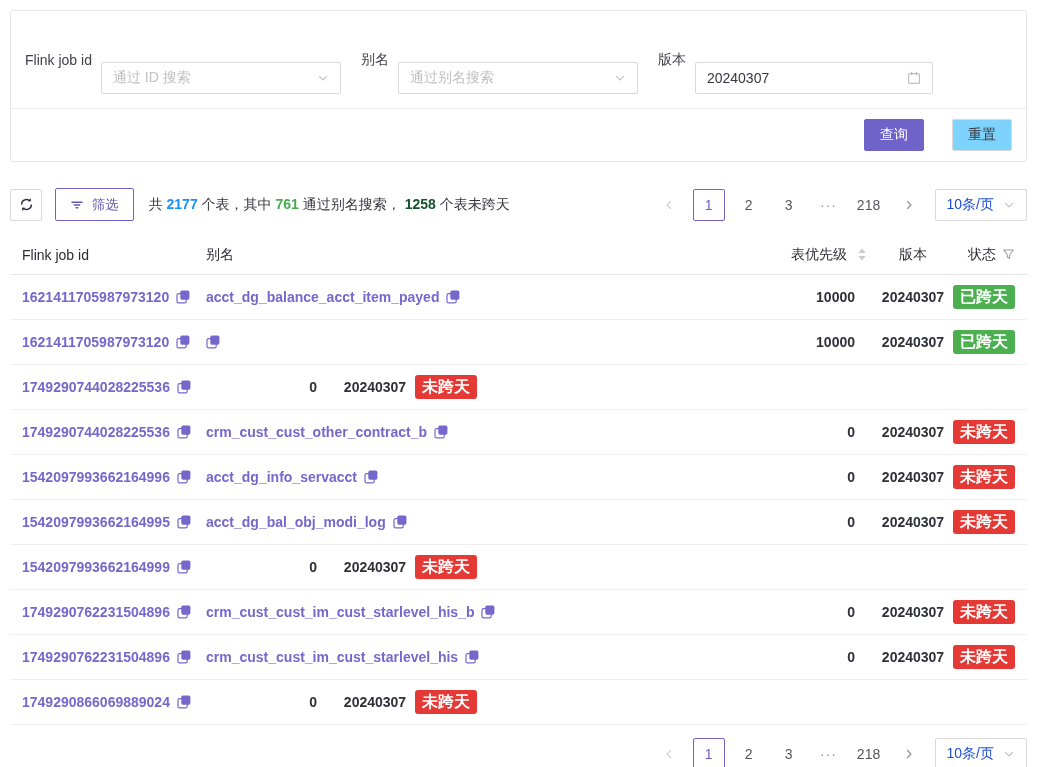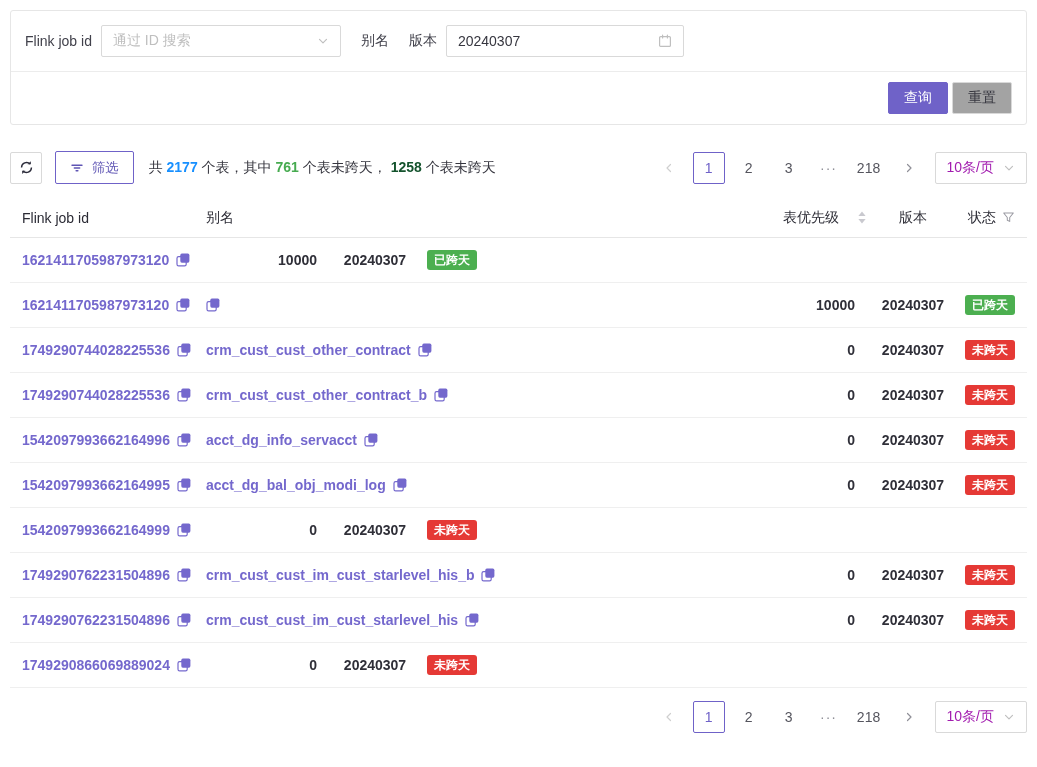--- a/index.html
+++ b/index.html
@@ -12,30 +12,30 @@
   .page { padding:10px 10px 0 10px; }
 
   
   .filter-card { border:1px solid #e6e6e6; border-radius:3px; background:#fff; }
   .card-title { padding:9px 14px; font-size:13px; color:#36363f; border-bottom:1px solid #ececec; }
   .filter-row { display:flex; align-items:center; padding:14px; border-bottom:1px solid #ececec; }
   .field-label { color:#41414b; white-space:nowrap; }
   .ml8 { margin-left:9px; } .ml20 { margin-left:20px; }
   .select-box, .date-box {
     height:32px; border:1px solid #d9d9d9; border-radius:2px; background:#fff;
-    display:flex; align-items:center; justify-content:space-between; padding:0 11px;
+    display:flex; align-items:center; justify-content:space-between; padding:0 11px;margin-top:37px;
   }
   .select-box { width:240px; }
   .date-box { width:238px; }
   .placeholder { color:#bfbfbf; }
   .icon-grey { color:#bfbfbf; display:flex; align-items:center; }
-  .actions-row { display:flex; justify-content:flex-end; align-items:center; gap:4px; padding:10px 14px; }
+  .actions-row { display:flex; justify-content:flex-end; align-items:center; gap:28px; padding:10px 14px; }
   .btn { height:32px; padding:0 15px; border-radius:2px; font-size:14px; display:flex; align-items:center; cursor:pointer; }
   .btn-primary { background:#6f62c8; border:1px solid #6f62c8; color:#fff; }
-  .btn-default { background:#a3a3a3; border:1px solid #d9d9d9; color:#36363f; }
+  .btn-default { background:#7dd3fc; border:1px solid #d9d9d9; color:#36363f; }
 
   
   .toolbar { margin-top:26px; display:flex; align-items:center; }
   .icon-btn { width:32px; height:32px; border:1px solid #d9d9d9; border-radius:2px; background:#fff;
               display:flex; align-items:center; justify-content:center; color:#2b2b3a; cursor:pointer; }
   .filter-btn { margin-left:13px; height:33px; padding:0 14px; border:1px solid #6f62c8; border-radius:2px;
                 background:#fff; color:#5f55b4; display:flex; align-items:center; gap:8px; cursor:pointer; }
   .summary { margin-left:15px; color:#36363f; white-space:nowrap; }
   .summary .num { font-weight:700; }
   .toolbar-right { margin-left:auto; display:flex; align-items:center; }
@@ -43,37 +43,37 @@
   
   .pagination { display:flex; align-items:center; }
   .page-item { min-width:32px; height:32px; margin-left:8px; padding:0 4px; border-radius:2px;
                display:flex; align-items:center; justify-content:center; color:#55555e; cursor:pointer; }
   .page-item:first-child { margin-left:0; }
   .page-item.active { border:1px solid #6f62c8; color:#6f62c8; }
   .arrow-prev { color:#cfcfcf; }
   .arrow-next { color:#8f8f97; }
   .page-ellipsis { color:#8f8f97; letter-spacing:1px; }
   .page-size { margin-left:10px; height:32px; padding:0 11px; border:1px solid #d9d9d9; border-radius:2px;
-               background:#fff; display:flex; align-items:center; gap:9px; color:#a21caf; cursor:pointer;text-align:center; }
+               background:#fff; display:flex; align-items:center; gap:9px; color:#1d4ed8; cursor:pointer;text-align:center; }
 
   
   .table { margin-top:14px; }
   .t-head { display:flex; align-items:center; height:40px; border-bottom:1px solid #e6e6e6;
             font-weight:500; color:#2b2b35; }
   .t-row { display:flex; align-items:center; height:45px; border-bottom:1px solid #efefef;font-weight:bold; }
   .cell { display:flex; align-items:center; }
   .c-id       { width:196px; padding-left:12px; gap:7px; }
   .c-alias    { flex:1; gap:7px; }
-  .c-priority { width:125px; justify-content:flex-end; padding-right:14px; color:#2f2f38; gap:12px; }
+  .c-priority { width:125px; justify-content:flex-end; padding-right:14px; color:#2f2f38; gap:4px; }
   .c-version  { width:88px;  justify-content:center; color:#2f2f38; }
   .c-status   { width:70px;  justify-content:flex-end; padding-right:12px; }
   .t-head .c-priority { padding-right:2px; }
   .link { color:#7468cd; text-decoration:none; cursor:pointer; }
   .copy { color:#7468cd; display:flex; align-items:center; cursor:pointer; }
-  .badge { font-size:12px; line-height:1; color:#fff; padding:4px 7px; border-radius:3px; white-space:nowrap; }
+  .badge { font-size:16px; line-height:1; color:#fff; padding:4px 7px; border-radius:3px; white-space:nowrap; }
   .sorter { color:#c9c9cf; display:flex; flex-direction:column; line-height:0; margin-left:6px; }
   .funnel { color:#9a9aa2; margin-left:6px; display:flex; align-items:center; cursor:pointer; }
 
   .footer { display:flex; justify-content:flex-end; align-items:center; margin-top:13px; }
 
   svg.ic { display:block; }
 </style>
 </head>
 <body>
 
@@ -124,20 +124,28 @@
       <span class="field-label">Flink job id</span>
       <div class="select-box ml8">
         <span class="placeholder">通过 ID 搜索</span>
         <span class="icon-grey">
             <svg class="ic" width="12" height="12">
               <use href="#i-chevron-down"></use>
             </svg>
           </span>
       </div>
       <span class="field-label ml20">别名</span>
+      <div class="select-box ml8">
+        <span class="placeholder">通过别名搜索</span>
+        <span class="icon-grey">
+            <svg class="ic" width="12" height="12">
+              <use href="#i-chevron-down"></use>
+            </svg>
+          </span>
+      </div>
       <span class="field-label ml20">版本</span>
       <div class="date-box ml8">
         <span>20240307</span>
         <span class="icon-grey">
             <svg class="ic" width="14" height="14">
               <use href="#i-calendar"></use>
             </svg>
           </span>
       </div>
     </div>
@@ -157,21 +165,21 @@
     </button>
     <button class="filter-btn">
       <span>
           <svg class="ic" width="14" height="14">
             <use href="#i-filter-lines"></use>
           </svg>
         </span>
       <span>筛选</span>
     </button>
     <div class="summary">
-      <span>共 </span><span class="num" style="color:#1890ff">2177</span><span> 个表，其中 </span><span class="num" style="color:#47ab50">761</span><span> 个表未跨天， </span><span class="num" style="color:#14532d">1258</span><span> 个表未跨天</span>
+      <span>共 </span><span class="num" style="color:#1890ff">2177</span><span> 个表，其中 </span><span class="num" style="color:#47ab50">761</span><span> 通过别名搜索， </span><span class="num" style="color:#14532d">1258</span><span> 个表未跨天</span>
     </div>
     <div class="toolbar-right">
       <div class="pagination">
         <span class="page-item arrow-prev">
             <svg class="ic" width="12" height="12">
               <use href="#i-chevron-left"></use>
             </svg>
           </span>
         <span class="page-item active">1</span>
         <span class="page-item">2</span>
@@ -223,20 +231,28 @@
 
     <div class="t-row">
       <div class="cell c-id">
           <a class="link">1621411705987973120</a>
           <span class="copy">
             <svg class="ic" width="14" height="14">
               <use href="#i-copy"></use>
             </svg>
           </span>
         </div>
+      <div class="cell c-alias">
+          <a class="link">acct_dg_balance_acct_item_payed</a>
+          <span class="copy">
+            <svg class="ic" width="14" height="14">
+              <use href="#i-copy"></use>
+            </svg>
+          </span>
+        </div>
       <div class="cell c-priority">10000</div>
       <div class="cell c-version">20240307</div>
       <div class="cell c-status">
           <span class="badge" style="background: rgb(76, 175, 80);">已跨天</span>
         </div>
     </div>
 
     <div class="t-row">
       <div class="cell c-id">
           <a class="link">1621411705987973120</a>
@@ -256,28 +272,20 @@
       <div class="cell c-priority">10000</div>
       <div class="cell c-version">20240307</div>
       <div class="cell c-status">
           <span class="badge" style="background: rgb(76, 175, 80);">已跨天</span>
         </div>
     </div>
 
     <div class="t-row">
       <div class="cell c-id">
           <a class="link">1749290744028225536</a>
-          <span class="copy">
-            <svg class="ic" width="14" height="14">
-              <use href="#i-copy"></use>
-            </svg>
-          </span>
-        </div>
-      <div class="cell c-alias">
-          <a class="link">crm_cust_cust_other_contract</a>
           <span class="copy">
             <svg class="ic" width="14" height="14">
               <use href="#i-copy"></use>
             </svg>
           </span>
         </div>
       <div class="cell c-priority">0</div>
       <div class="cell c-version">20240307</div>
       <div class="cell c-status">
           <span class="badge" style="background: rgb(229, 57, 53);">未跨天</span>

